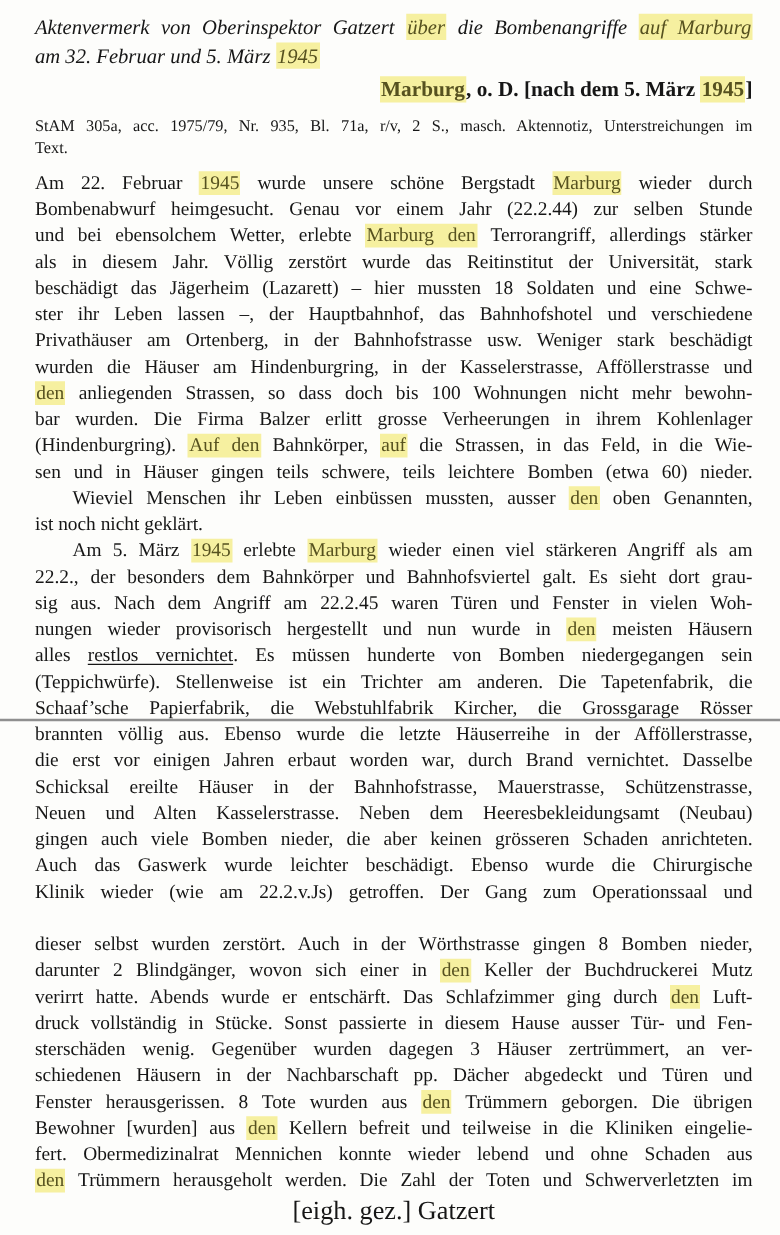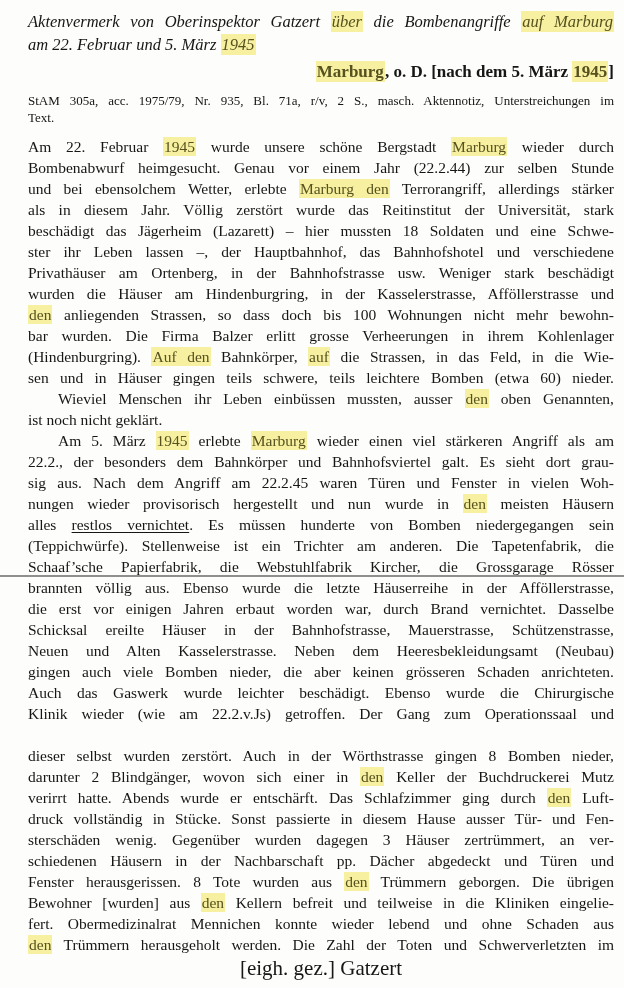--- a/index.html
+++ b/index.html
@@ -1,21 +1,21 @@
 <!DOCTYPE html>
 <html style="--paper: #fdfdfb; --ink: #161616; --hl-bg: #f6f0a0; --hl-ink: #56511f; --fold: #8f8f8f;"><head>
 <meta charset="utf-8">
 <style>
   html, body { margin: 0; padding: 0; background: #ffffff; }
   .page {
     position: relative;
     width: 624px;
     height: 988px;
     box-sizing: border-box;
-    padding: 10px 10px 0 28px;
+    padding: 10px 22px 0 28px;
     background: var(--paper, #fdfdfb);
     color: var(--ink, #161616);
     font-family: "Liberation Serif", "DejaVu Serif", serif;
     overflow: hidden;
   }
   .line {
     text-align: justify;
     text-align-last: justify;
     -moz-text-align-last: justify;
   }
@@ -48,21 +48,21 @@
     background: var(--fold, #8f8f8f);
   }
   .sig { text-align: center; font-size: 21px; line-height: 21px; margin-top: 3px; }
 </style>
 </head>
 <body>
 
 <div class="page">
   <div class="title">
       <div class="line align-justify"><span>Aktenvermerk von Oberinspektor Gatzert </span><span class="hl">über</span><span> die Bombenangriffe </span><span class="hl">auf Marburg</span></div>
-      <div class="line align-left"><span>am 22. Februar und 5. März </span><span class="hl">1945</span></div>
+      <div class="line align-left"><span>am 32. Februar und 5. März </span><span class="hl">1945</span></div>
     </div>
   <div class="dateline-block">
       <div class="line align-right"><span class="hl">Marburg</span><span>, o. D. [nach dem 5. März </span><span class="hl">1945</span><span>]</span></div>
     </div>
   <div class="source-block">
       <div class="line align-justify"><span>StAM 305a, acc. 1975/79, Nr. 935, Bl. 71a, r/v, 2 S., masch. Aktennotiz, Unterstreichungen im</span></div>
       <div class="line align-left"><span>Text.</span></div>
     </div>
   <div class="body-block">
       <div class="line"><span>Am 22. Februar </span><span class="hl">1945</span><span> wurde unsere schöne Bergstadt </span><span class="hl">Marburg</span><span> wieder durch</span></div>

